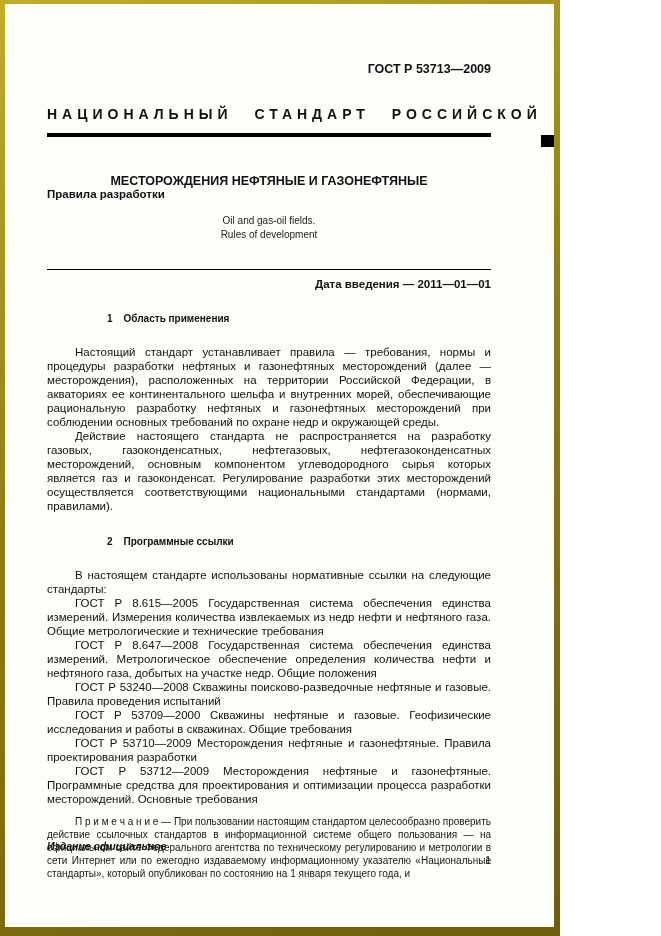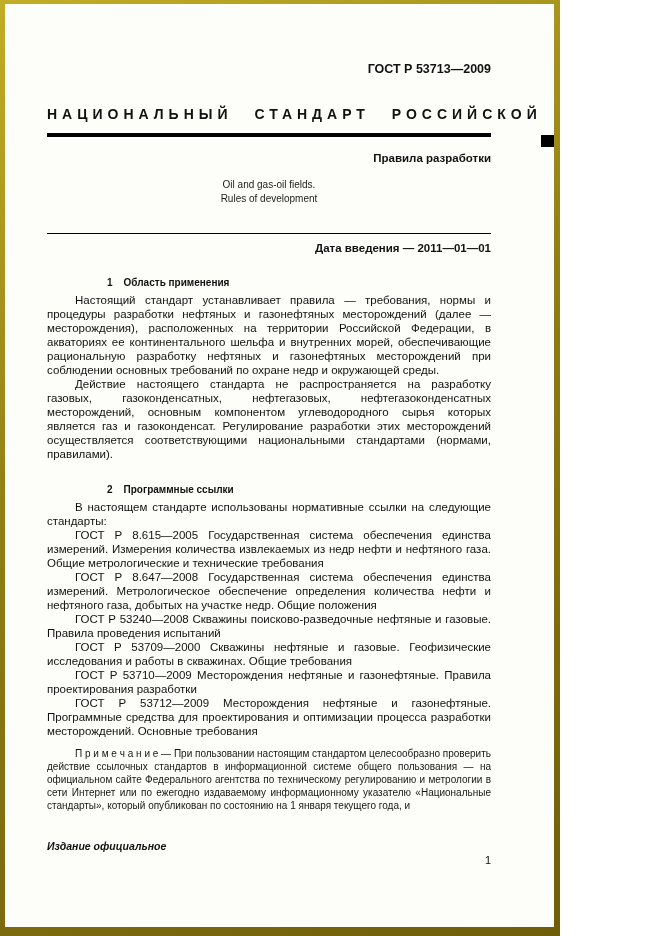--- a/index.html
+++ b/index.html
@@ -52,22 +52,21 @@
     height: 12px;
     background: #000;
   }
   .title-ru {
     margin-top: 37px;
     text-align: center;
     font-size: 12.5px;
     font-weight: bold;
   }
   .subtitle-ru {
-    margin-top: 15px;
-    text-align: right;
+    text-align: left;
     font-size: 11.5px;
     font-weight: bold;
   }
   .title-en {
     margin-top: 14px;
     text-align: center;
     font-size: 10px;
     line-height: 14px;
     color: #222;
   }
@@ -83,21 +82,21 @@
     font-weight: bold;
   }
   .section-heading {
     margin-top: 23px;
     margin-left: 60px;
     font-size: 10px;
     font-weight: bold;
   }
   .section-heading .num { margin-right: 11px; }
   .para {
-    margin-top: 5px;
+    margin-top: 21px;
     font-size: 11.5px;
     line-height: 14px;
     text-align: justify;
     text-indent: 28px;
   }
   .para.tight { margin-top: 0; }
   .note {
     margin-top: 9px;
     font-size: 10px;
     line-height: 13px;
@@ -134,20 +133,21 @@
     <div class="scan-mark"></div>
 
     <div class="content">
 
       <div class="doc-number">ГОСТ Р 53713—2009</div>
 
       <div class="fed-header">НАЦИОНАЛЬНЫЙ СТАНДАРТ РОССИЙСКОЙ ФЕДЕРАЦИИ</div>
 
       <div class="thick-rule"></div>
 
+      <div class="title-ru">МЕСТОРОЖДЕНИЯ НЕФТЯНЫЕ И ГАЗОНЕФТЯНЫЕ</div>
 
       <div class="subtitle-ru">Правила разработки</div>
 
       <div class="title-en">
         <div>Oil and gas-oil fields.</div>
         <div>Rules of development</div>
       </div>
 
       <div class="thin-rule"></div>
 

